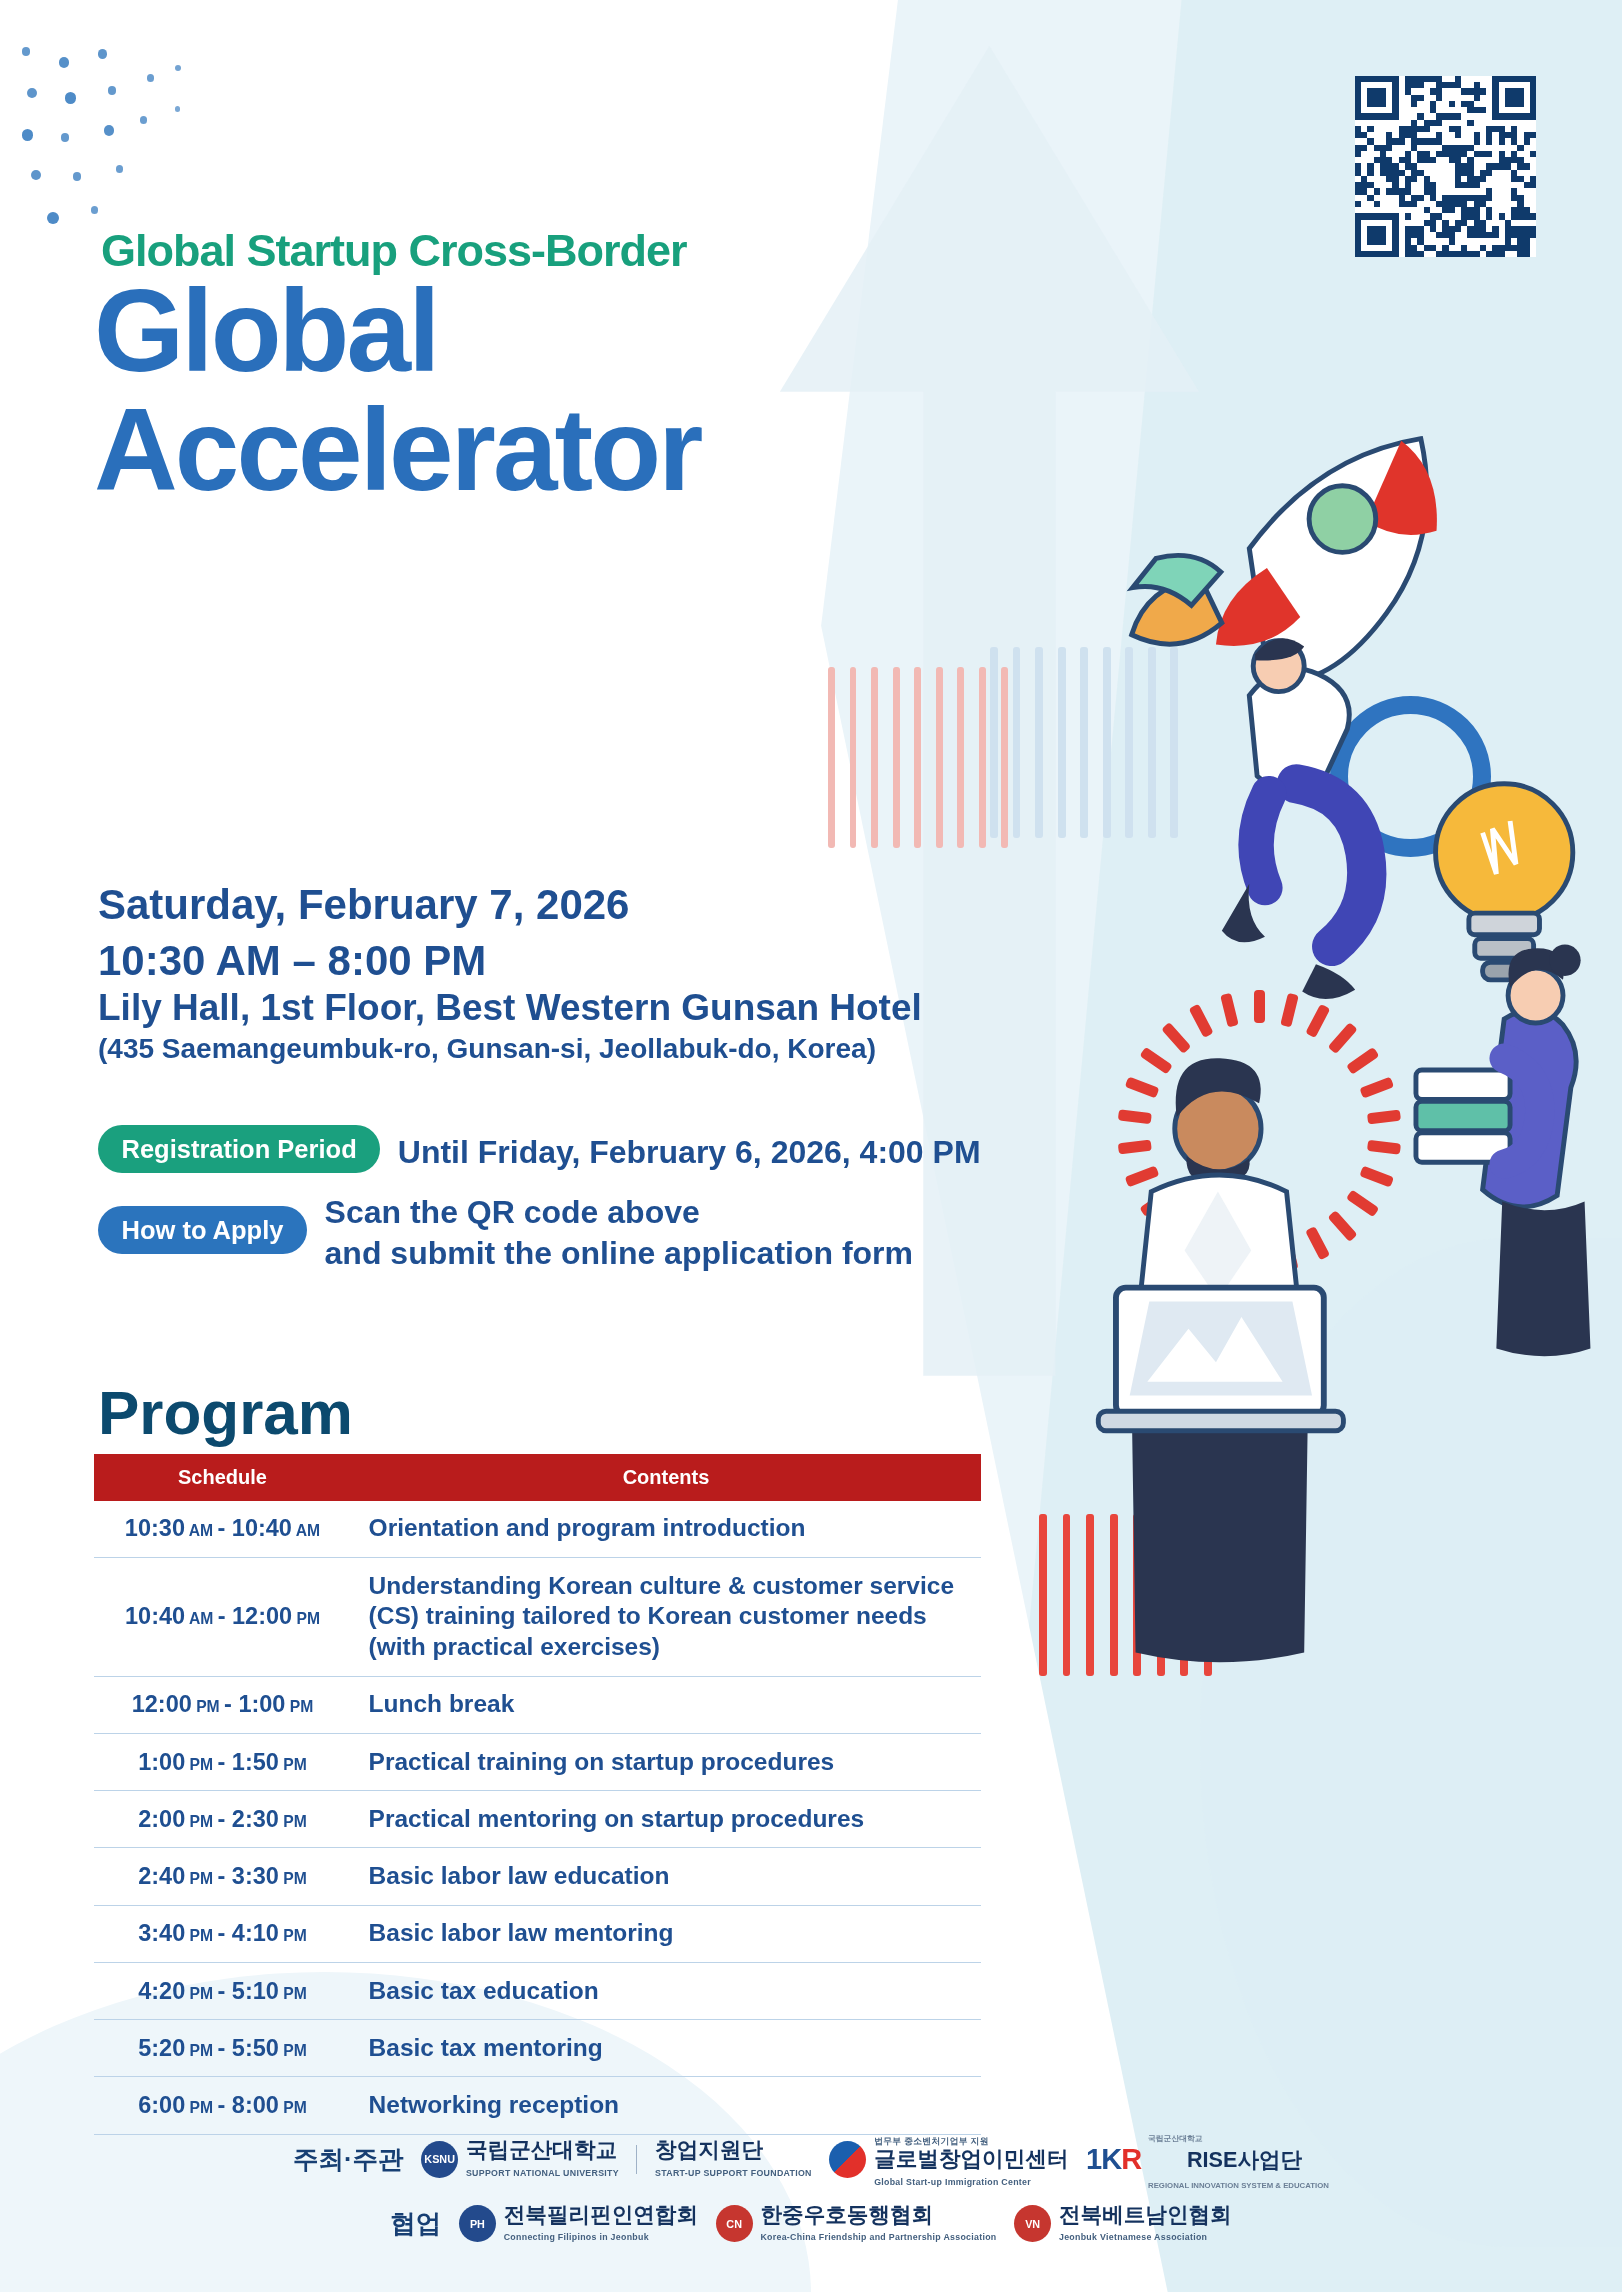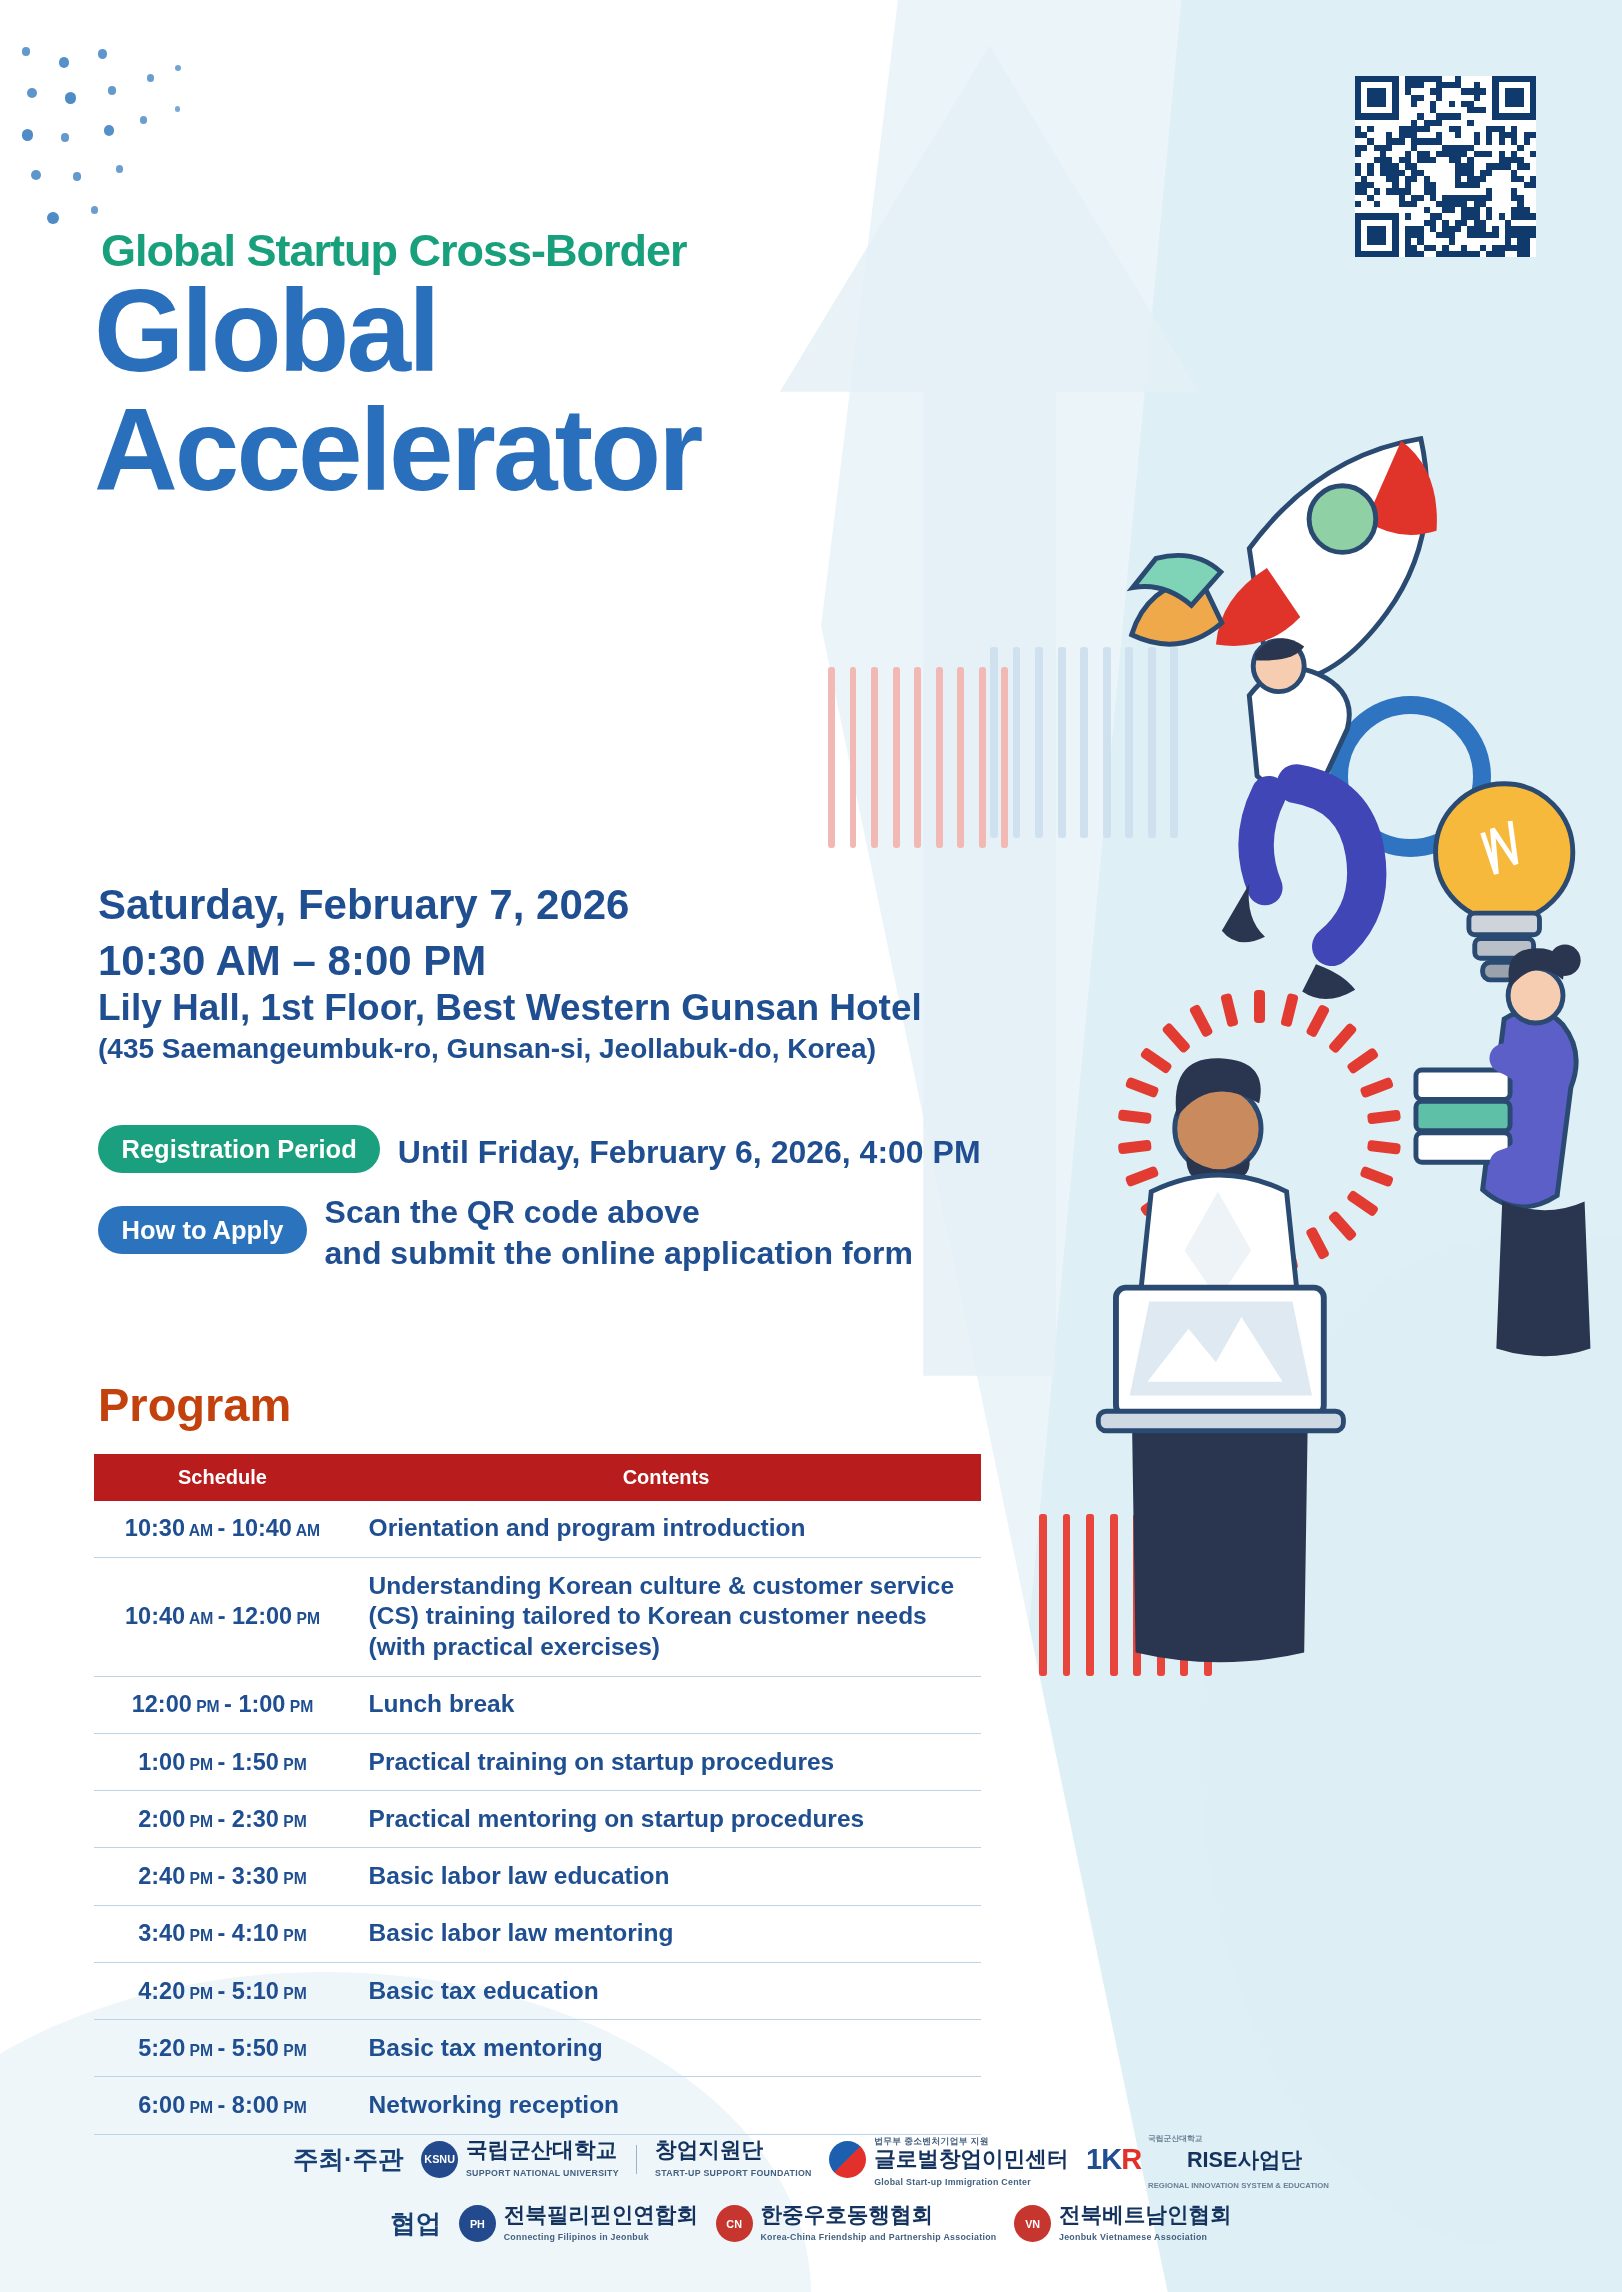--- a/index.html
+++ b/index.html
@@ -98,21 +98,21 @@
   }
   .pill.apply { background:#2b74bd; }
   .pilltext {
     color:#1f4f91; font-weight:bold; font-size:32px; line-height:1.28;
     margin-left:17.6px; padding-top:6.9px;
   }
 
   
   .prog-title {
     position:absolute; left:98px; top:1377px;
-    color:#c2410c; font-weight:bold; font-size:47px;
+    color:#0c4a6e; font-weight:bold; font-size:62px;
   }
   table.prog {
     position:absolute; left:94px; top:1454px; width:887px;
     border-collapse:collapse;
   }
   table.prog thead th {
     background:#b91c1c; color:#fff; font-size:20px; font-weight:bold;
     padding:11.8px 0; text-align:center;
   }
   table.prog thead th.c1 { width:257px; }

